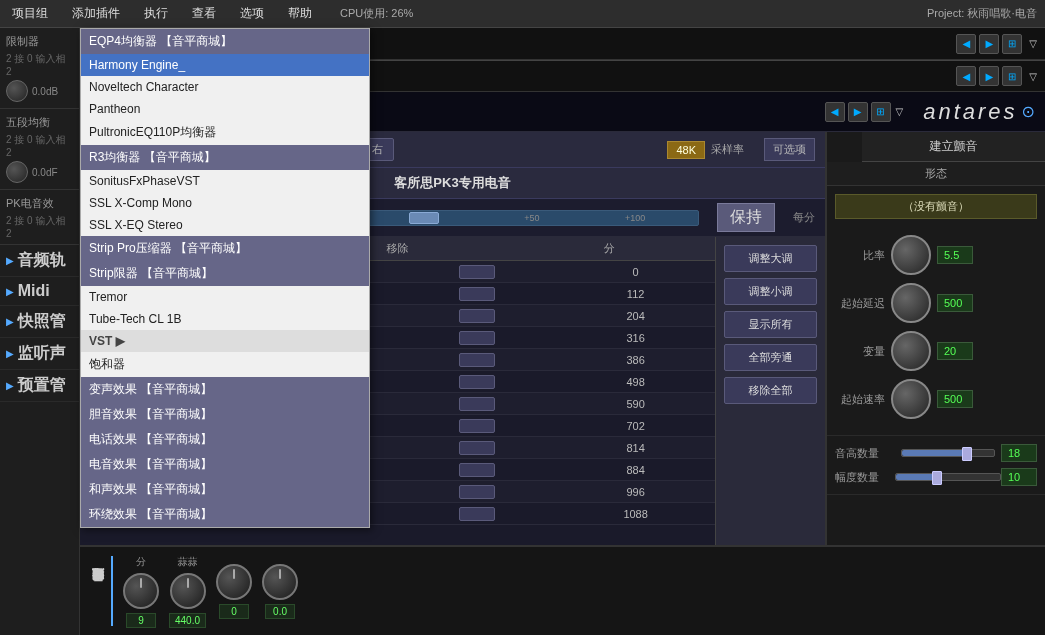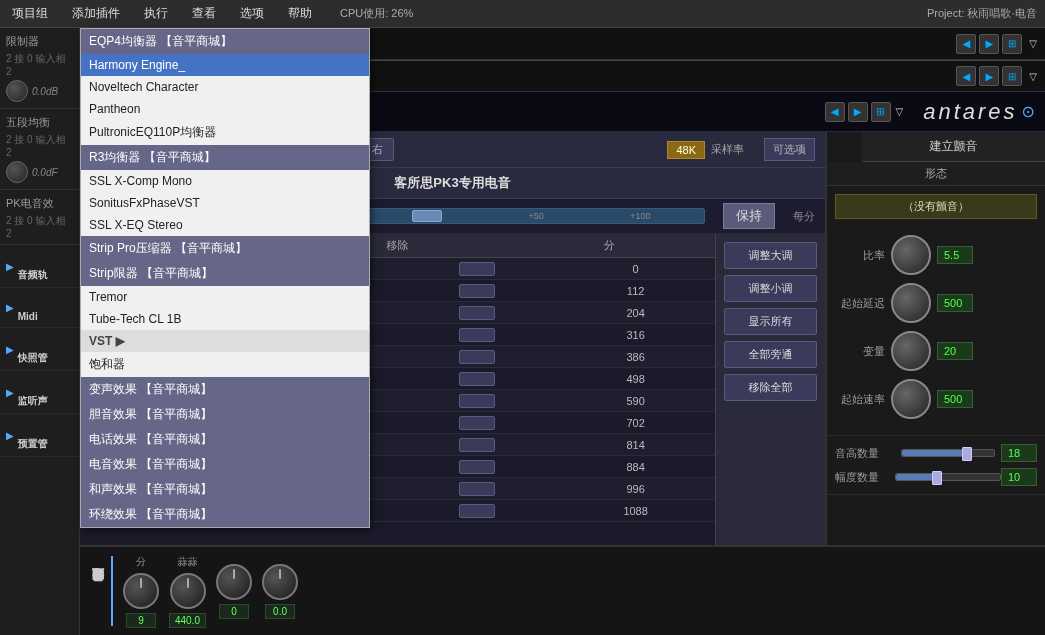--- a/index.html
+++ b/index.html
@@ -71,21 +71,20 @@
       font-size: 10px;
       color: #666;
       padding: 1px 4px;
     }
 
     .sidebar-knob-area {
       display: flex;
       align-items: center;
       padding: 2px 4px;
       gap: 4px;
-      font-style: italic;
     }
 
     .knob-small {
       width: 22px;
       height: 22px;
       border-radius: 50%;
       background: radial-gradient(circle at 35% 35%, #555, #222);
       border: 1px solid #666;
       display: flex;
       align-items: center;
@@ -100,24 +99,23 @@
       cursor: pointer;
       border-bottom: 1px solid #2a2a2a;
       gap: 4px;
     }
 
     .nav-arrow {
       color: #5af;
       font-size: 10px;
     }
     .nav-label {
-      font-size: 10px;
+      font-size: 16px;
       color: #ccc;
       font-weight: bold;
-      margin-top: 18px;
     }
 
     
     .plugin-dropdown {
       width: 290px;
       background: #f0f0f0;
       border: 1px solid #aaa;
       position: absolute;
       top: 28px;
       left: 80px;
@@ -263,21 +261,21 @@
       font-size: 13px;
       font-weight: bold;
       border-bottom: 1px solid #3a3a5e;
     }
 
     .hold-btn {
       background: #5a5a7a;
       color: #ddd;
       border: 1px solid #7a7a9a;
       padding: 3px 12px;
-      font-size: 13px;
+      font-size: 16px;
       cursor: pointer;
       margin: 0 10px;
     }
 
     
     .note-grid-area {
       display: flex;
       flex: 1;
       background: #1a1a2a;
     }
@@ -590,22 +588,22 @@
   </div>
 
   <div class="plugin-dropdown">
     <div class="plugin-list">
       <div class="plugin-item highlighted">EQP4均衡器 【音平商城】</div>
       <div class="plugin-item active">Harmony Engine_</div>
       <div class="plugin-item">Noveltech Character</div>
       <div class="plugin-item">Pantheon</div>
       <div class="plugin-item">PultronicEQ110P均衡器</div>
       <div class="plugin-item highlighted">R3均衡器 【音平商城】</div>
+      <div class="plugin-item">SonitusFxPhaseVST</div>
       <div class="plugin-item">SSL X-Comp Mono</div>
-      <div class="plugin-item">SonitusFxPhaseVST</div>
       <div class="plugin-item">SSL X-EQ Stereo</div>
       <div class="plugin-item highlighted">Strip Pro压缩器 【音平商城】</div>
       <div class="plugin-item highlighted">Strip限器 【音平商城】</div>
       <div class="plugin-item">Tremor</div>
       <div class="plugin-item">Tube-Tech CL 1B</div>
       <div class="plugin-item section-header">VST ▶</div>
       <div class="plugin-item">饱和器</div>
       <div class="plugin-item highlighted">变声效果 【音平商城】</div>
       <div class="plugin-item highlighted">胆音效果 【音平商城】</div>
       <div class="plugin-item highlighted">电话效果 【音平商城】</div>

